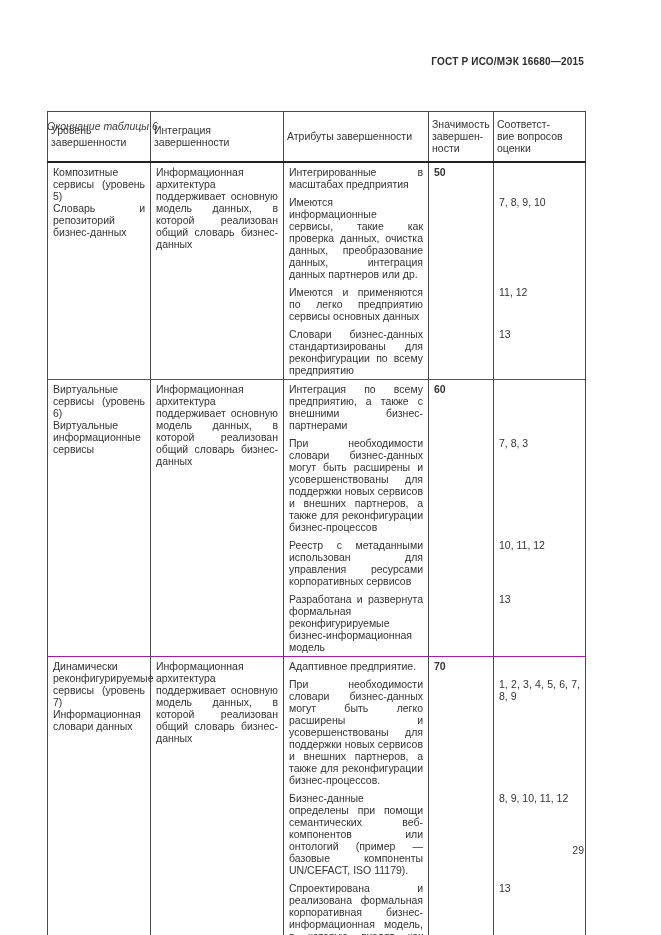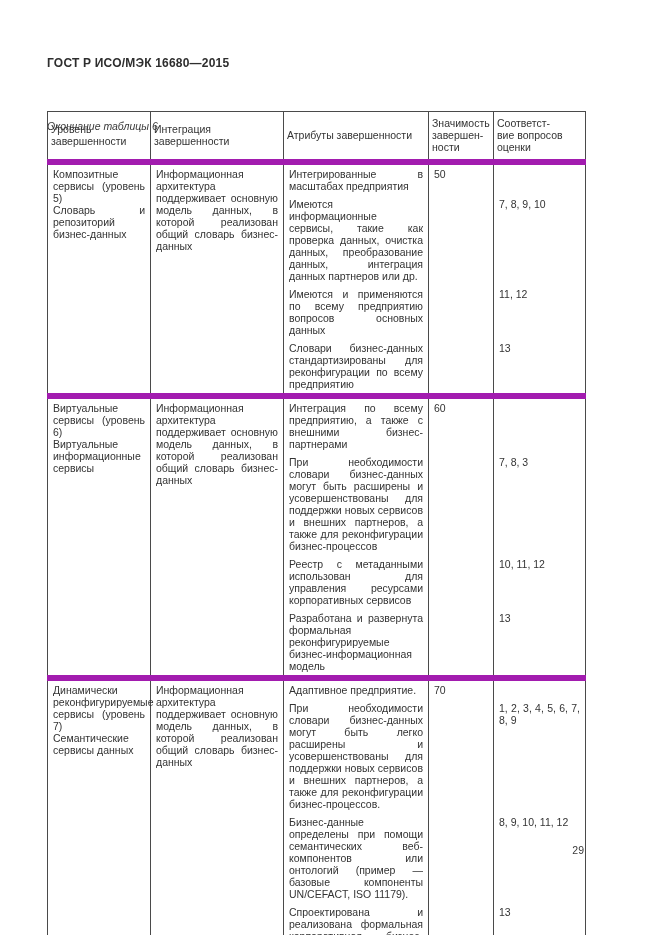--- a/index.html
+++ b/index.html
@@ -11,21 +11,22 @@
     position: relative;
   }
   .page {
     position: absolute;
     left: 47px; top: 0;
     width: 538px; height: 935px;
   }
   .doc-header {
     position: absolute;
     top: 56px; left: 0; right: 1px;
-    font-size: 12px;
+    text-align: right;
+    font-size: 10px;
     font-weight: bold;
     letter-spacing: 0.2px;
     color: #2e2e2e;
   }
   .table-caption {
     position: absolute;
     top: 89px; left: 0;
     font-size: 10.5px;
     font-style: italic;
     color: #3a3a3a;
@@ -57,27 +58,28 @@
     padding: 4px 3px;
     height: 50px;
   }
   table.maturity td {
     border-left: 1px solid #4a4a4a;
     border-right: 1px solid #4a4a4a;
     vertical-align: top;
     text-align: justify;
     padding: 3px 5px 3px 5px;
   }
-  table.maturity tr.group-start td { border-top: 6px solid #a21caf; }
+  table.maturity tr.group-start td { border-top: 1px solid #a21caf; }
   table.maturity tr.last-row td { border-bottom: 2px solid #222222; }
 
   td.c-level div { margin: 0; }
   td.c-sig {
     text-align: left;
     padding-top: 4px;
+    font-weight: bold;
   }
   td.c-q {
     text-align: left;
     padding-left: 6px;
   }
   .page-number {
     position: absolute;
     top: 844px; left: 0; right: 1px;
     text-align: right;
     font-size: 10.5px;
@@ -125,21 +127,21 @@
         <td class="c-ind" rowspan="4">Информационная архитектура поддерживает основную модель данных, в которой реализован общий словарь бизнес-данных</td>
         <td class="c-attr">Интегрированные в масштабах предприятия</td>
         <td class="c-sig" rowspan="4">50</td>
         <td class="c-q"></td>
       </tr>
       <tr>
         <td class="c-attr">Имеются информационные сервисы, такие как проверка данных, очистка данных, преобразование данных, интеграция данных партнеров или др.</td>
         <td class="c-q">7, 8, 9, 10</td>
       </tr>
       <tr>
-        <td class="c-attr">Имеются и применяются по всему предприятию вопросов основных данных</td>
+        <td class="c-attr">Имеются и применяются по легко предприятию сервисы основных данных</td>
         <td class="c-q">11, 12</td>
       </tr>
       <tr>
         <td class="c-attr">Словари бизнес-данных стандартизированы для реконфигурации по всему предприятию</td>
         <td class="c-q">13</td>
       </tr>
 
       <tr class="group-start">
         <td class="c-level" rowspan="4">
           <div>Виртуальные сервисы (уровень 6)</div>
@@ -159,21 +161,21 @@
         <td class="c-q">10, 11, 12</td>
       </tr>
       <tr>
         <td class="c-attr">Разработана и развернута формальная реконфигурируемые бизнес-информационная модель</td>
         <td class="c-q">13</td>
       </tr>
 
       <tr class="group-start">
         <td class="c-level" rowspan="4">
           <div>Динамически реконфигурируемые сервисы (уровень 7)</div>
-          <div>Семантические сервисы данных</div>
+          <div>Информационная словари данных</div>
         </td>
         <td class="c-ind" rowspan="4">Информационная архитектура поддерживает основную модель данных, в которой реализован общий словарь бизнес-данных</td>
         <td class="c-attr">Адаптивное предприятие.</td>
         <td class="c-sig" rowspan="4">70</td>
         <td class="c-q"></td>
       </tr>
       <tr>
         <td class="c-attr">При необходимости словари бизнес-данных могут быть легко расширены и усовершенствованы для поддержки новых сервисов и внешних партнеров, а также для реконфигурации бизнес-процессов.</td>
         <td class="c-q">1, 2, 3, 4, 5, 6, 7, 8, 9</td>
       </tr>

